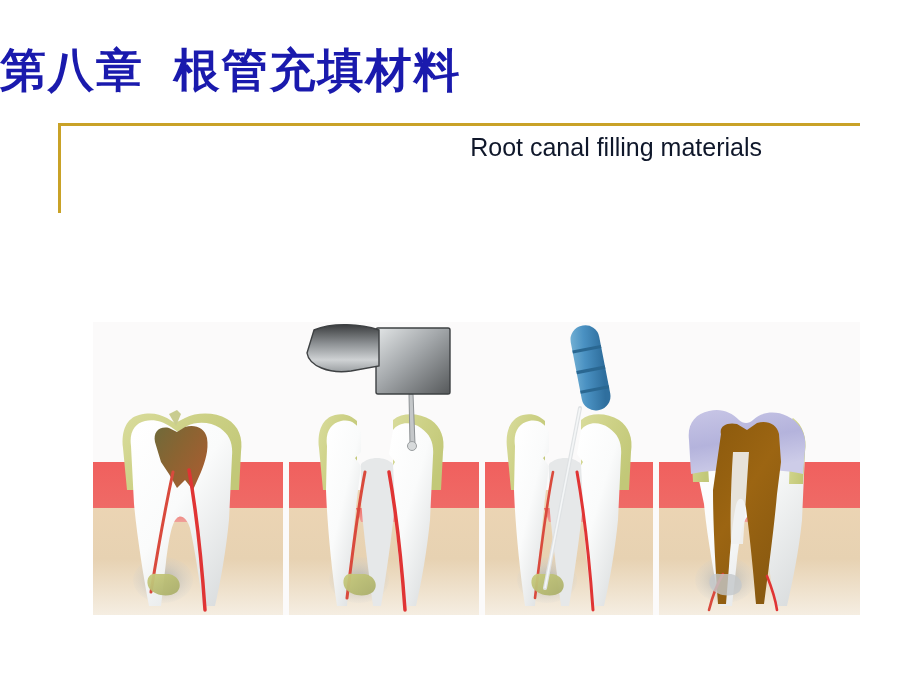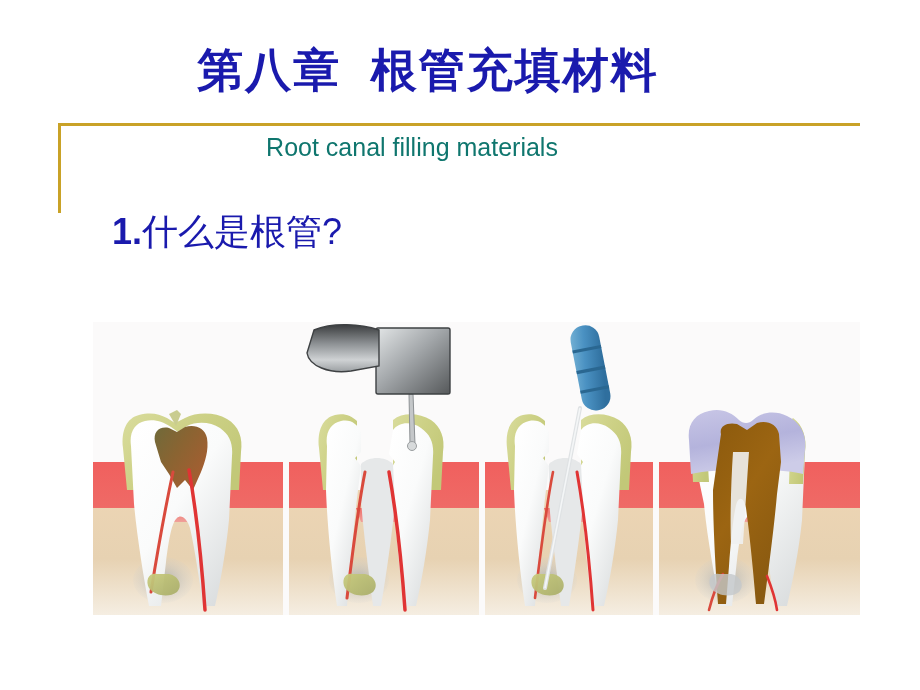--- a/index.html
+++ b/index.html
@@ -14,21 +14,21 @@
     overflow: hidden;
     font-family: "Liberation Sans", sans-serif;
   }
 
   
   #slide-title {
     position: absolute;
     left: 0;
     top: 40px;
     width: 856px;
-    text-align: center;
+    text-align: left;
     font-family: "Liberation Sans", "DejaVu Sans", sans-serif;
     font-weight: bold;
     font-size: 46px;
     line-height: 60px;
     letter-spacing: 2px;
     color: #1a1aad;
     white-space: pre;
   }
 
   
@@ -48,25 +48,25 @@
     height: 90px;
     background: #c9a227;
   }
 
   
   #slide-subtitle {
     position: absolute;
     left: 62px;
     top: 130px;
     width: 700px;
-    text-align: center;
+    text-align: right;
     font-family: "Liberation Sans", sans-serif;
     font-size: 25px;
     line-height: 34px;
-    color: #0f766e;
+    color: #0f172a;
     letter-spacing: 0px;
   }
 
   
   #question-list {
     position: absolute;
     left: 112px;
     top: 208px;
     width: 600px;
   }
@@ -100,21 +100,20 @@
 <body>
 
 <div id="slide-title">第八章  根管充填材料</div>
 
 <div id="gold-rule-horizontal"></div>
 <div id="gold-rule-vertical"></div>
 
 <div id="slide-subtitle">Root canal filling materials</div>
 
 <div id="question-list">
-  <div class="question-line"><span class="qnum">1.</span><span>什么是根管?</span></div>
 </div>
 
 <div id="dental-illustration">
   <svg width="767" height="293" viewBox="0 0 767 293" xmlns="http://www.w3.org/2000/svg">
     <defs>
       <linearGradient id="boneGrad" x1="0" y1="0" x2="0" y2="1">
         <stop offset="0%" stop-color="#edd5b4"></stop>
         <stop offset="55%" stop-color="#e7d2b2"></stop>
         <stop offset="100%" stop-color="#f5eee2"></stop>
       </linearGradient>

